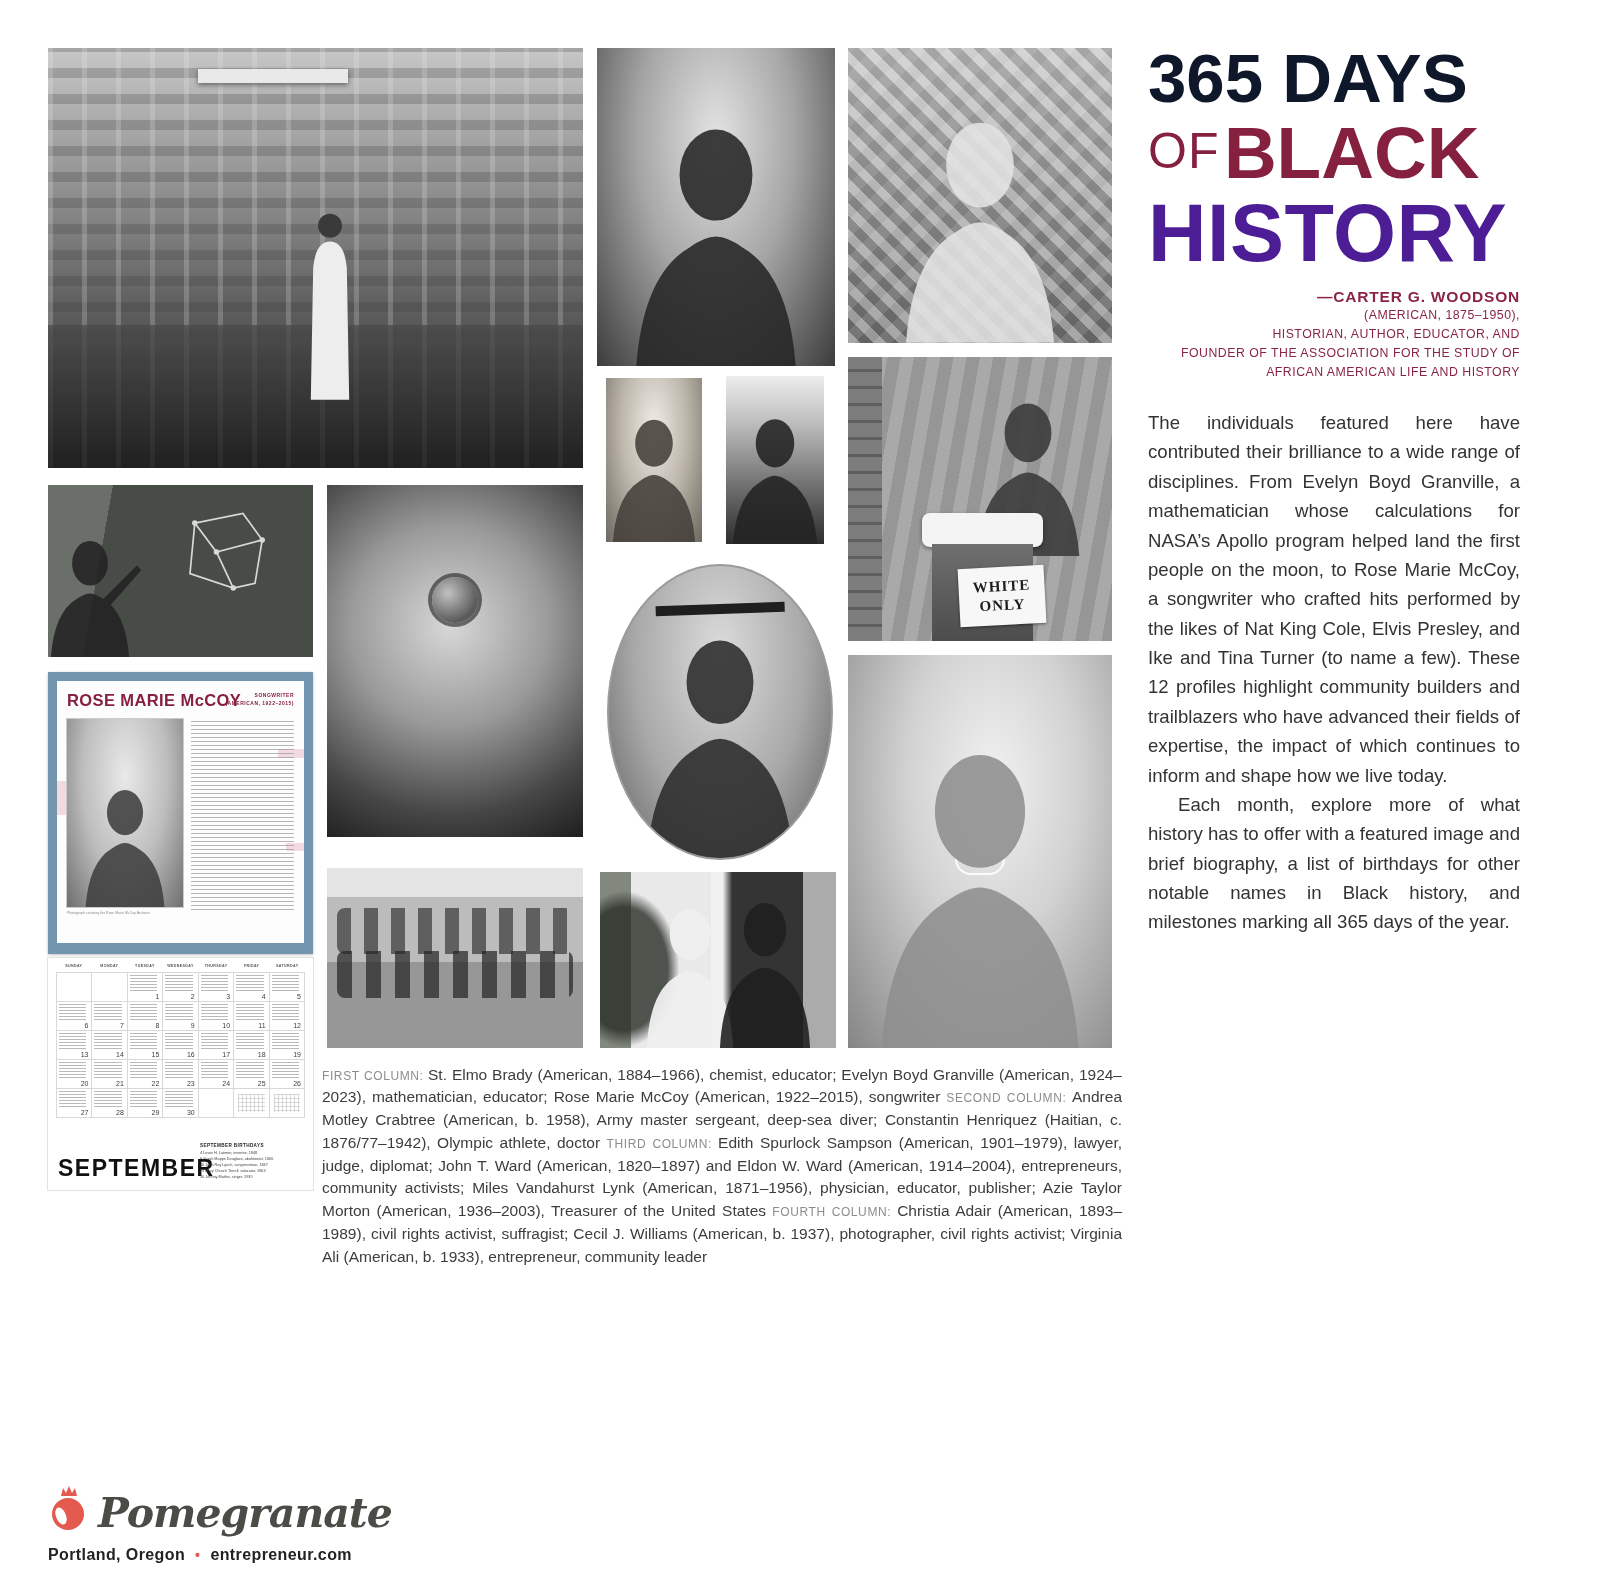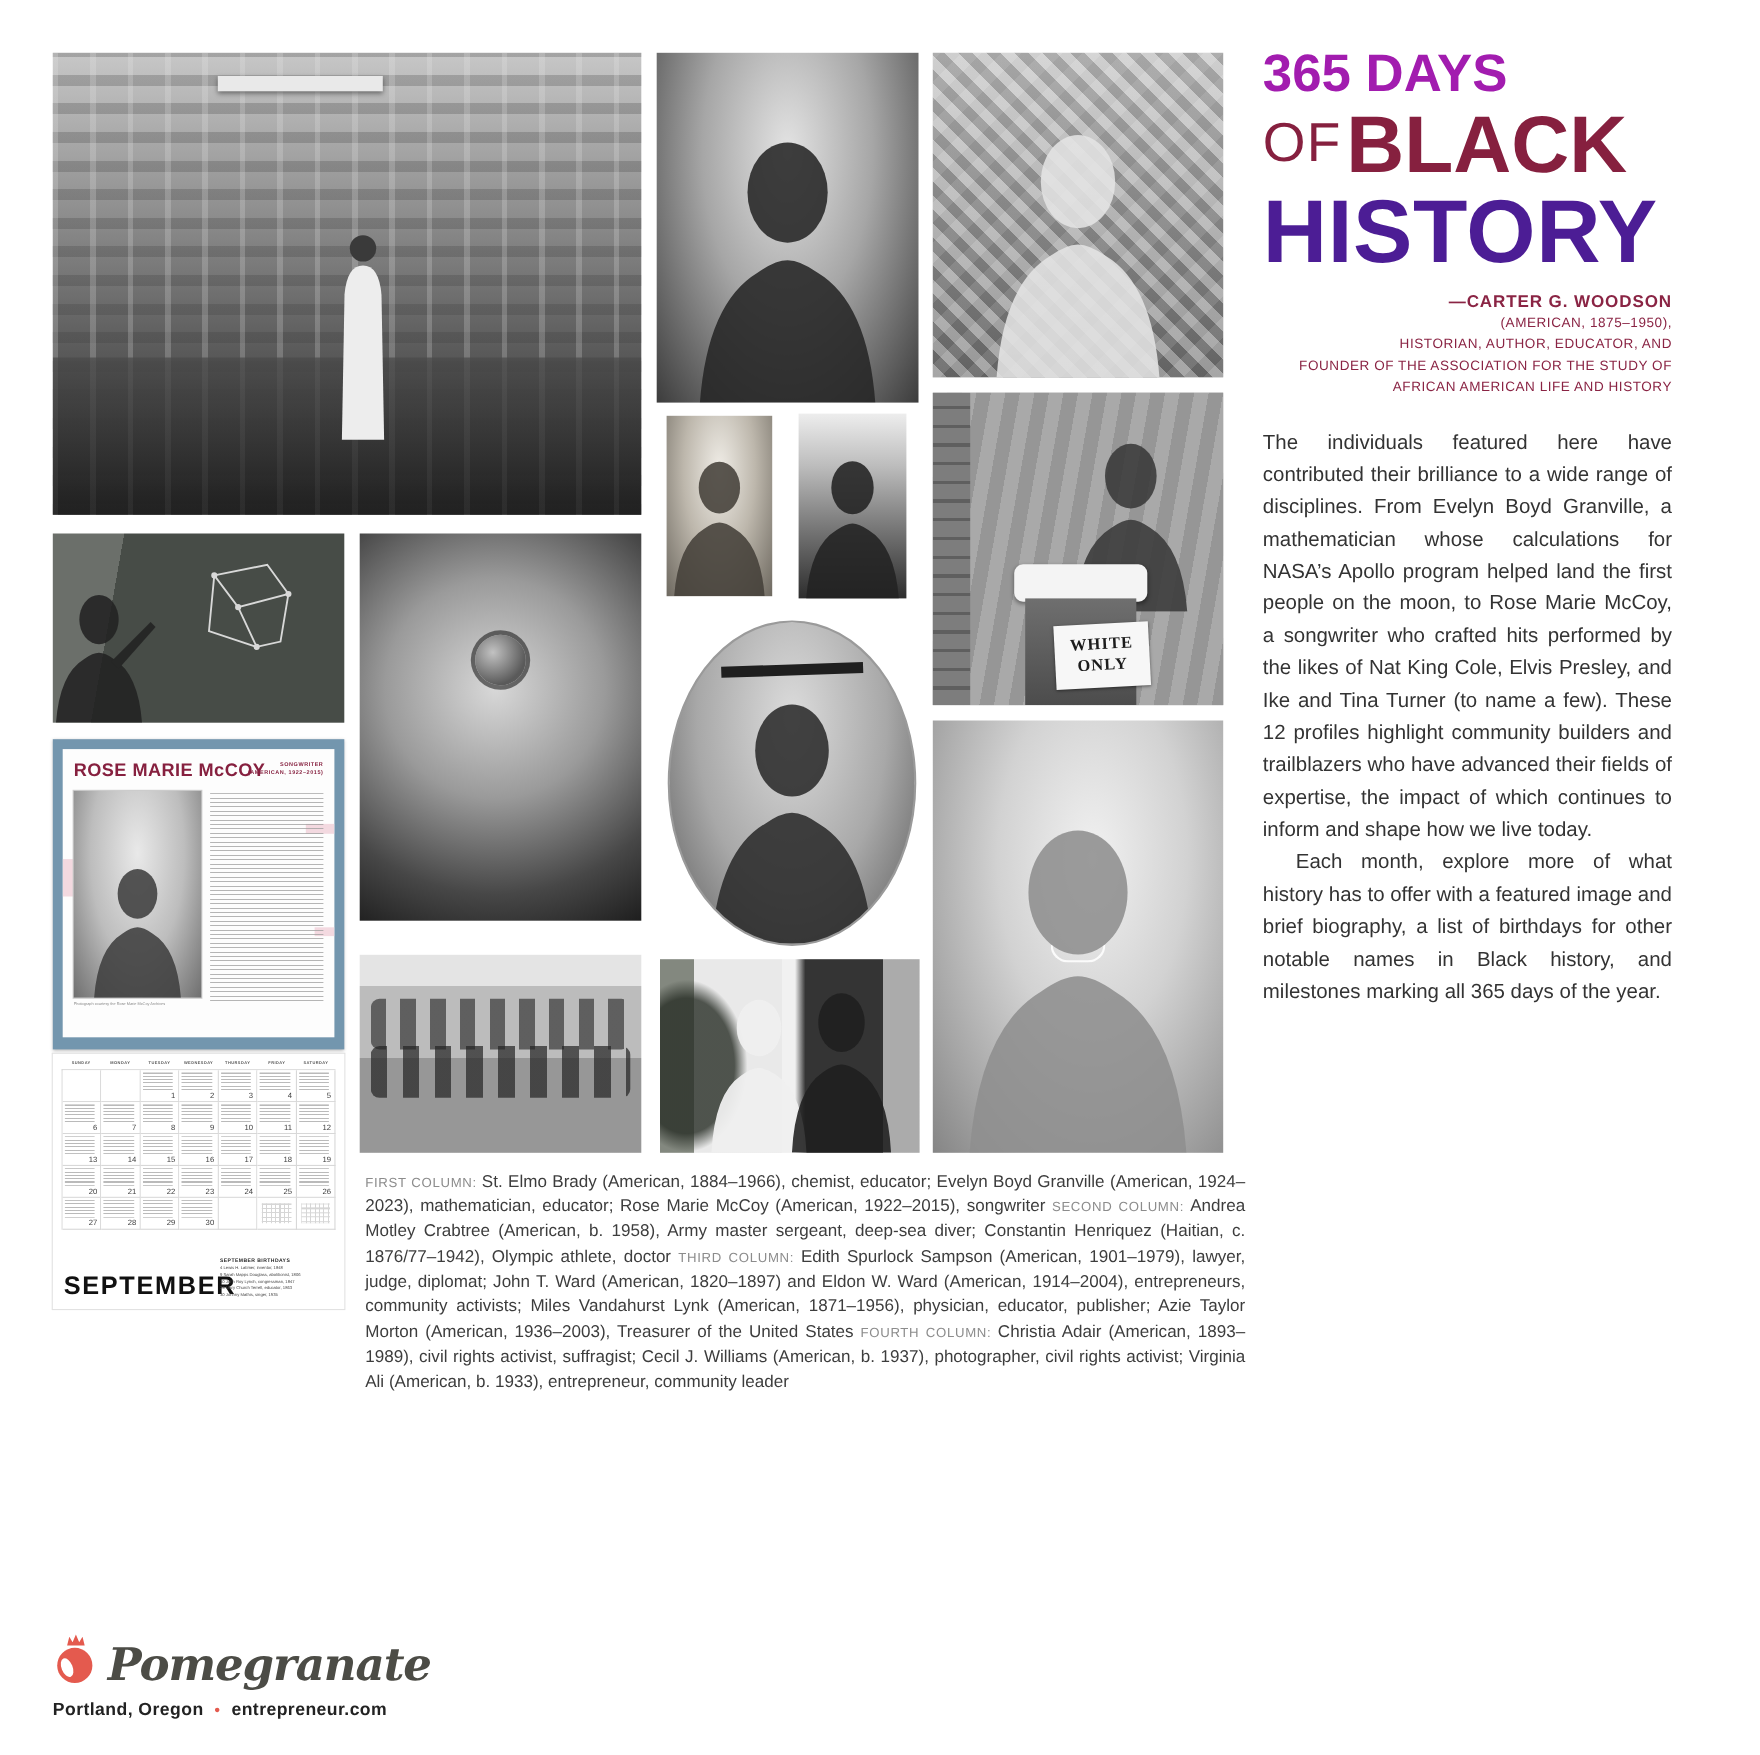--- a/index.html
+++ b/index.html
@@ -100,27 +100,27 @@
     background:repeating-linear-gradient(180deg,#a9a9a9 0 1px,rgba(0,0,0,0) 1px 3px);opacity:.8;}
   .cal-n{position:absolute;right:3px;bottom:1px;font-style:normal;font-size:7px;color:#3d3d3d;}
   .cal-c.mini::after{content:"";position:absolute;left:4px;top:5px;right:4px;bottom:5px;
     background:repeating-linear-gradient(180deg,#b5b5b5 0 1px,rgba(0,0,0,0) 1px 4px),repeating-linear-gradient(90deg,#b5b5b5 0 1px,rgba(0,0,0,0) 1px 4px);opacity:.55;}
   .cal-month{position:absolute;left:10px;bottom:8px;font-size:23px;font-weight:800;letter-spacing:1.5px;color:#111;}
   .bdays{position:absolute;left:152px;bottom:10px;width:105px;}
   .bdays-title{font-size:4.6px;font-weight:700;letter-spacing:.4px;color:#222;margin-bottom:2px;}
   .bday{font-size:3.8px;color:#444;line-height:1.6;}
 
   
-  .caption{position:absolute;left:332px;top:1048px;width:800px;font-size:15.5px;line-height:1.47;color:#3d3d3d;text-align:justify;}
+  .caption{position:absolute;left:322px;top:1048px;width:800px;font-size:15.5px;line-height:1.47;color:#3d3d3d;text-align:justify;}
   .caption .lbl{font-size:12px;color:#8c8c8c;letter-spacing:.6px;}
 
   
   .rcol{position:absolute;left:1148px;top:44px;width:372px;}
   .t1{font-size:43px;font-weight:400;letter-spacing:1.5px;color:#86203f;line-height:1.05;}
-  .t2{font-size:48px;font-weight:800;letter-spacing:0px;color:#a21caf;line-height:1.02;}
+  .t2{font-size:69px;font-weight:800;letter-spacing:0px;color:#0f172a;line-height:1.02;}
   .t3{color:#86203f;line-height:1.02;margin-top:2px;}
   .t3 .of{font-size:50px;font-weight:400;letter-spacing:1px;vertical-align:10px;}
   .t3 .blk{font-size:73px;font-weight:800;}
   .t4{font-size:81px;font-weight:800;color:#4c1d95;line-height:1.0;margin-top:2px;letter-spacing:.5px;}
 
   .quote{margin-top:26px;color:#8a2444;font-size:20px;line-height:1.45;font-weight:500;}
   .attr{margin-top:14px;text-align:right;color:#8a2444;}
   .attr .a1{font-size:15.5px;font-weight:700;letter-spacing:.8px;}
   .attr .a2{font-size:12.3px;font-weight:500;letter-spacing:.5px;line-height:1.55;}
 

